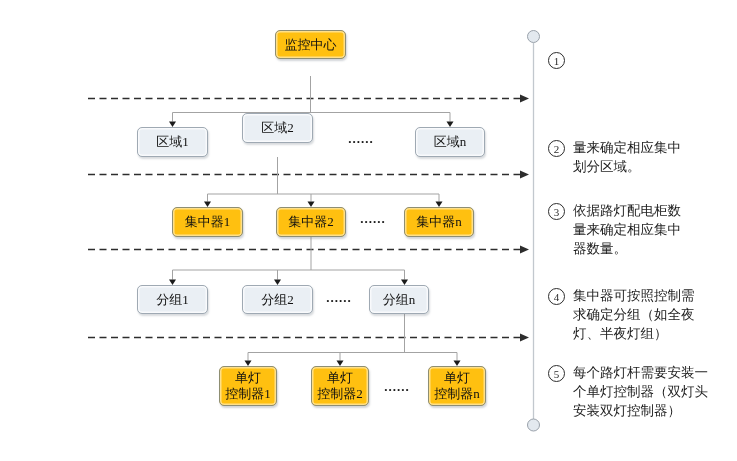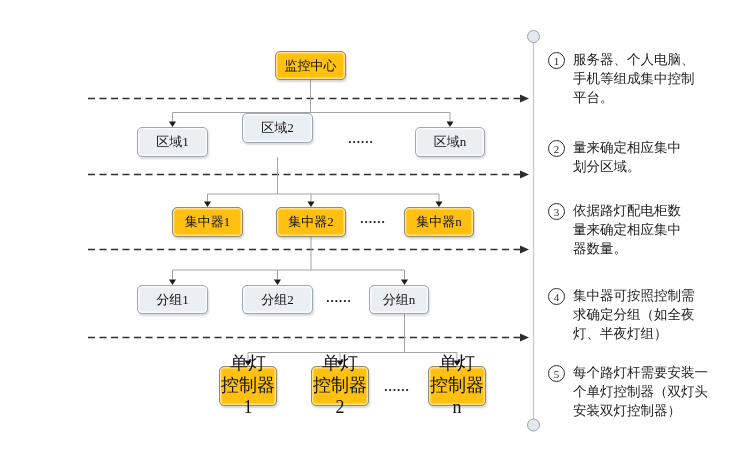--- a/index.html
+++ b/index.html
@@ -17,21 +17,21 @@
     white-space:pre-line;
   }
   .node.orange {
     background:#FFC010; border:1px solid #8e8e72;
     box-shadow: inset 0 0 0 1.5px rgba(255,255,255,0.50), 1px 2px 2px rgba(125,135,145,0.35);
   }
   .node.gray {
     background:#EAEFF4; border:1px solid #9fa9b3;
     box-shadow: inset 0 0 0 1.5px rgba(255,255,255,0.70), 1px 2px 2px rgba(125,135,145,0.30);
   }
-  .node.small { font-size:18px; }
+  .node.small { font-size:13px; }
 
   .dots {
     position:absolute; font-size:13px; font-weight:bold; color:#161616;
     letter-spacing:1px; text-align:center;
   }
 
   .ann {
     position:absolute; left:548px; width:176px;
     display:flex; align-items:flex-start; gap:8px;
   }
@@ -106,21 +106,21 @@
       </g>
     </g>
 
     <g>
       <line x1="533.5" y1="43" x2="533.5" y2="419" stroke="#c2c8ce" stroke-width="1.3"></line>
       <circle cx="533.5" cy="36.5" r="6" fill="#e3e9ef" stroke="#99a1aa" stroke-width="1"></circle>
       <circle cx="533.5" cy="425" r="6" fill="#e3e9ef" stroke="#99a1aa" stroke-width="1"></circle>
     </g>
   </svg>
 
-  <div class="node orange" style="left:275px; top:51px; width:71px; height:29px;">监控中心</div>
+  <div class="node orange" style="left:275px; top:30px; width:71px; height:29px;">监控中心</div>
 
   <div class="node gray" style="left:137px; top:127px; width:71px; height:30px;">区域1</div>
   <div class="node gray" style="left:242px; top:113px; width:71px; height:30px;">区域2</div>
   <span class="dots" style="left:345px; top:131px; width:32px;">......</span>
   <div class="node gray" style="left:415px; top:127px; width:70px; height:30px;">区域n</div>
 
   <div class="node orange" style="left:172px; top:207px; width:71px; height:30px;">集中器1</div>
   <div class="node orange" style="left:276px; top:207px; width:70px; height:30px;">集中器2</div>
   <span class="dots" style="left:356px; top:211px; width:34px;">......</span>
   <div class="node orange" style="left:404px; top:207px; width:70px; height:30px;">集中器n</div>
@@ -133,23 +133,20 @@
   <div class="node orange small" style="left:219px; top:366px; width:58px; height:40px;">单灯
 控制器1</div>
   <div class="node orange small" style="left:311px; top:366px; width:58px; height:40px;">单灯
 控制器2</div>
   <span class="dots" style="left:381px; top:379px; width:32px;">......</span>
   <div class="node orange small" style="left:428px; top:366px; width:58px; height:40px;">单灯
 控制器n</div>
 
   <div class="ann" style="top:50px;">
     <span class="ann-num">1</span>
-    <div class="ann-text">服务器、个人电脑、
-手机等组成集中控制
-平台。</div>
   </div>
   <div class="ann" style="top:138px;">
     <span class="ann-num">2</span>
     <div class="ann-text">量来确定相应集中
 划分区域。</div>
   </div>
   <div class="ann" style="top:201px;">
     <span class="ann-num">3</span>
     <div class="ann-text">依据路灯配电柜数
 量来确定相应集中

